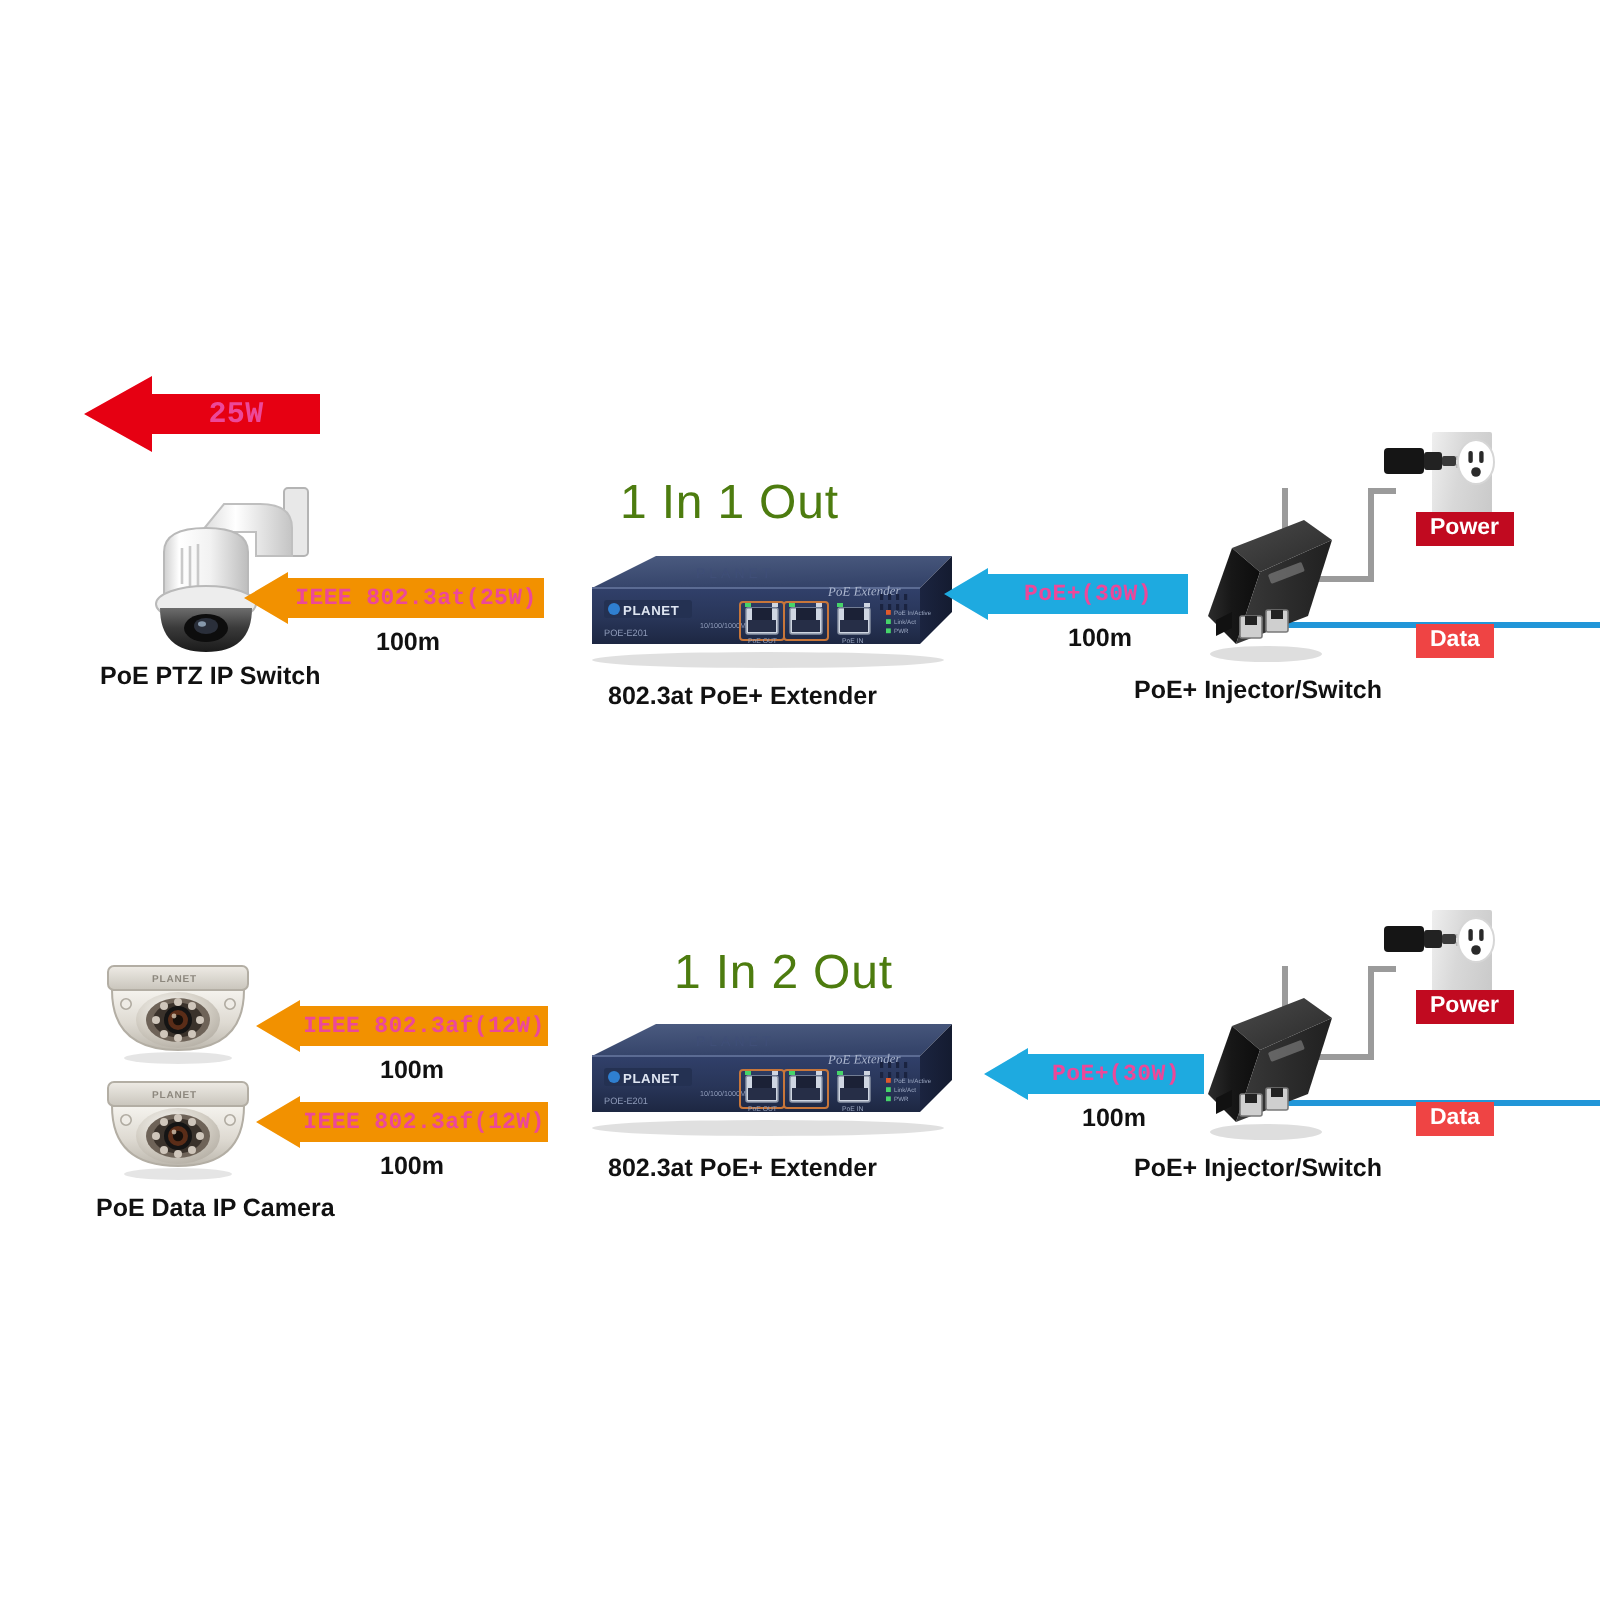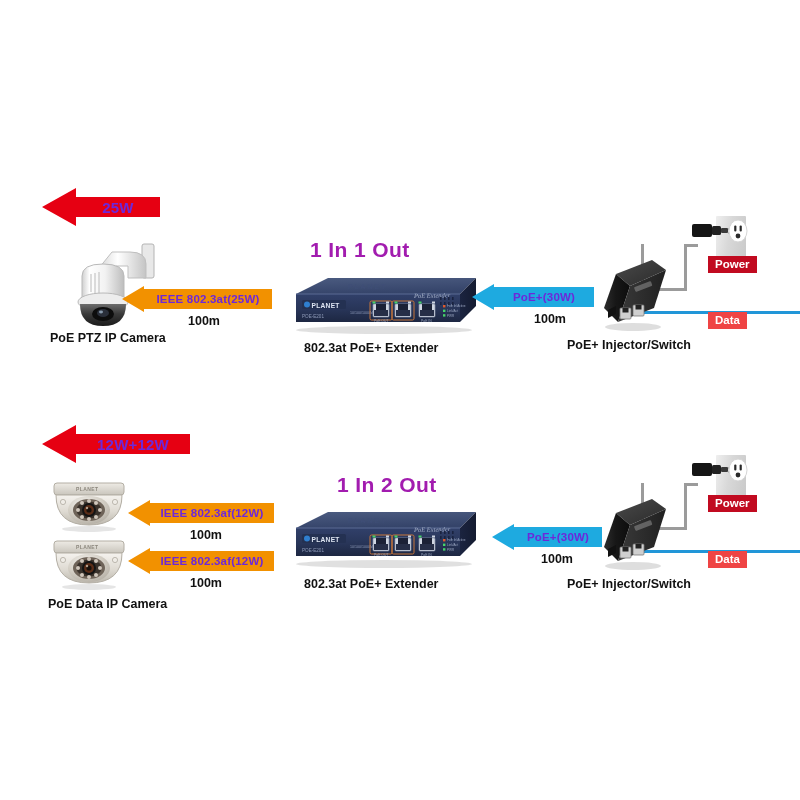--- a/index.html
+++ b/index.html
@@ -19,33 +19,34 @@
   
   .abs { position: absolute; }
 
   
   .arrow-wrap { position: absolute; display: block; }
   .arrow-svg { display: block; overflow: visible; }
   .arrow-label {
     position: absolute;
     top: 0; height: 100%;
     display: flex; align-items: center; justify-content: center;
-    color: #6d28d9;
+    color: #ec4899;
     font-weight: bold;
     letter-spacing: .2px;
     white-space: nowrap;
     pointer-events: none;
+    font-family: Liberation Mono, monospace;
   }
 
   
   .title-big {
     position: absolute;
-    font-size: 21px;
-    font-weight: bold;
-    color: #a21caf;
+    font-size: 24px;
+    font-weight: normal;
+    color: #4d7c0f;
     letter-spacing: .4px;
     white-space: nowrap;
   }
   .caption {
     position: absolute;
     font-size: 12.5px;
     font-weight: bold;
     color: #111111;
     white-space: nowrap;
   }
@@ -132,21 +133,21 @@
 
       <ellipse cx="31" cy="64" rx="25" ry="9" fill="#ededed" stroke="#b9b9b9" stroke-width="1"></ellipse>
 
       <path d="M8 66 Q8 88 31 88 Q54 88 54 66 Z" fill="url(#ptzDome)"></path>
 
       <ellipse cx="31" cy="76" rx="11" ry="7" fill="#0d0d0d"></ellipse>
       <ellipse cx="31" cy="75" rx="6" ry="4" fill="#2a2f3a"></ellipse>
       <ellipse cx="29" cy="74" rx="2" ry="1.4" fill="#9fb4c9" opacity=".8"></ellipse>
     </svg>
   </div>
-  <div class="caption" style="left:50px; top:331px;">PoE PTZ IP Camera</div>
+  <div class="caption" style="left:50px; top:331px;">PoE PTZ IP Switch</div>
 
   <div class="arrow-wrap" style="left:122px; top:286px; width:150px; height:26px;">
     <svg class="arrow-svg" width="150" height="26" viewBox="0 0 150 26">
       <polygon points="0,13 22,0 22,3 150,3 150,23 22,23 22,26" fill="#f29100"></polygon>
     </svg>
     <div class="arrow-label" style="left:24px; width:124px; font-size:11.5px;">IEEE 802.3at(25W)</div>
   </div>
   <div class="dist" style="left:188px; top:314px;">100m</div>
 
   <div class="title-big" style="left:310px; top:238px;">1 In 1 Out</div>
@@ -313,26 +314,20 @@
 
       <ellipse cx="48" cy="14" rx="9" ry="11" fill="#ffffff" stroke="#d6d6d6" stroke-width="1"></ellipse>
       <rect x="44.2" y="8.5" width="2.2" height="6" rx="1" fill="#2a2a2a"></rect>
       <rect x="49.6" y="8.5" width="2.2" height="6" rx="1" fill="#2a2a2a"></rect>
       <circle cx="48" cy="19" r="2.4" fill="#2a2a2a"></circle>
     </svg>
   </div>
   <div class="badge power" style="left:708px; top:256px;">Power</div>
   <div class="badge data" style="left:708px; top:312px;">Data</div>
 
-  <div class="arrow-wrap" style="left:42px; top:425px; width:148px; height:38px;">
-    <svg class="arrow-svg" width="148" height="38" viewBox="0 0 148 38">
-      <polygon points="0,19 34,0 34,9 148,9 148,29 34,29 34,38" fill="#e60012"></polygon>
-    </svg>
-    <div class="arrow-label" style="left:34px; width:114px; font-size:15px;">12W+12W</div>
-  </div>
 
   <div class="abs" style="left:46px; top:477px; width:86px; height:56px;">
     <svg width="86" height="56" viewBox="0 0 86 56">
       <defs>
         <linearGradient id="domeBase" x1="0" y1="0" x2="0" y2="1">
           <stop offset="0%" stop-color="#f5f3ee"></stop>
           <stop offset="55%" stop-color="#dedad2"></stop>
           <stop offset="100%" stop-color="#bdb8ae"></stop>
         </linearGradient>
         <linearGradient id="domeTop" x1="0" y1="0" x2="0" y2="1">

